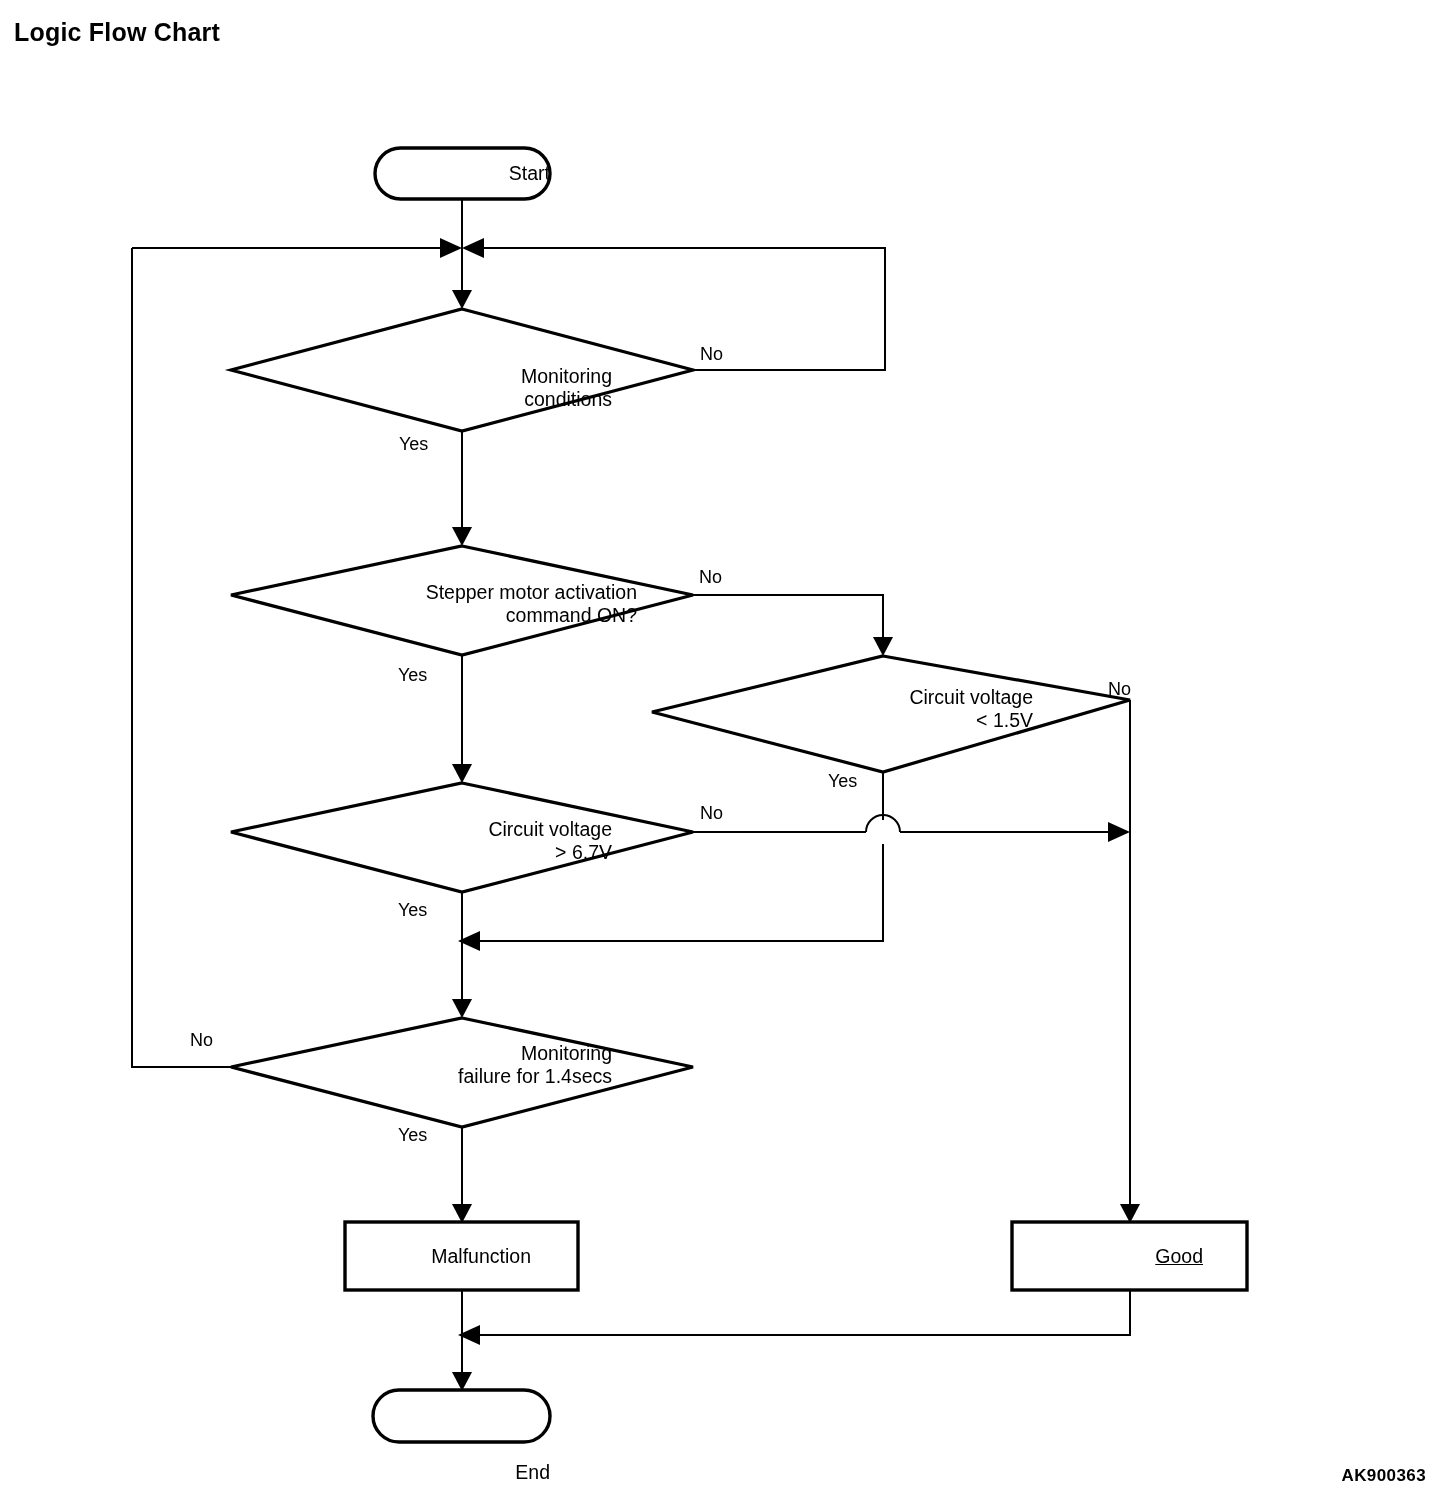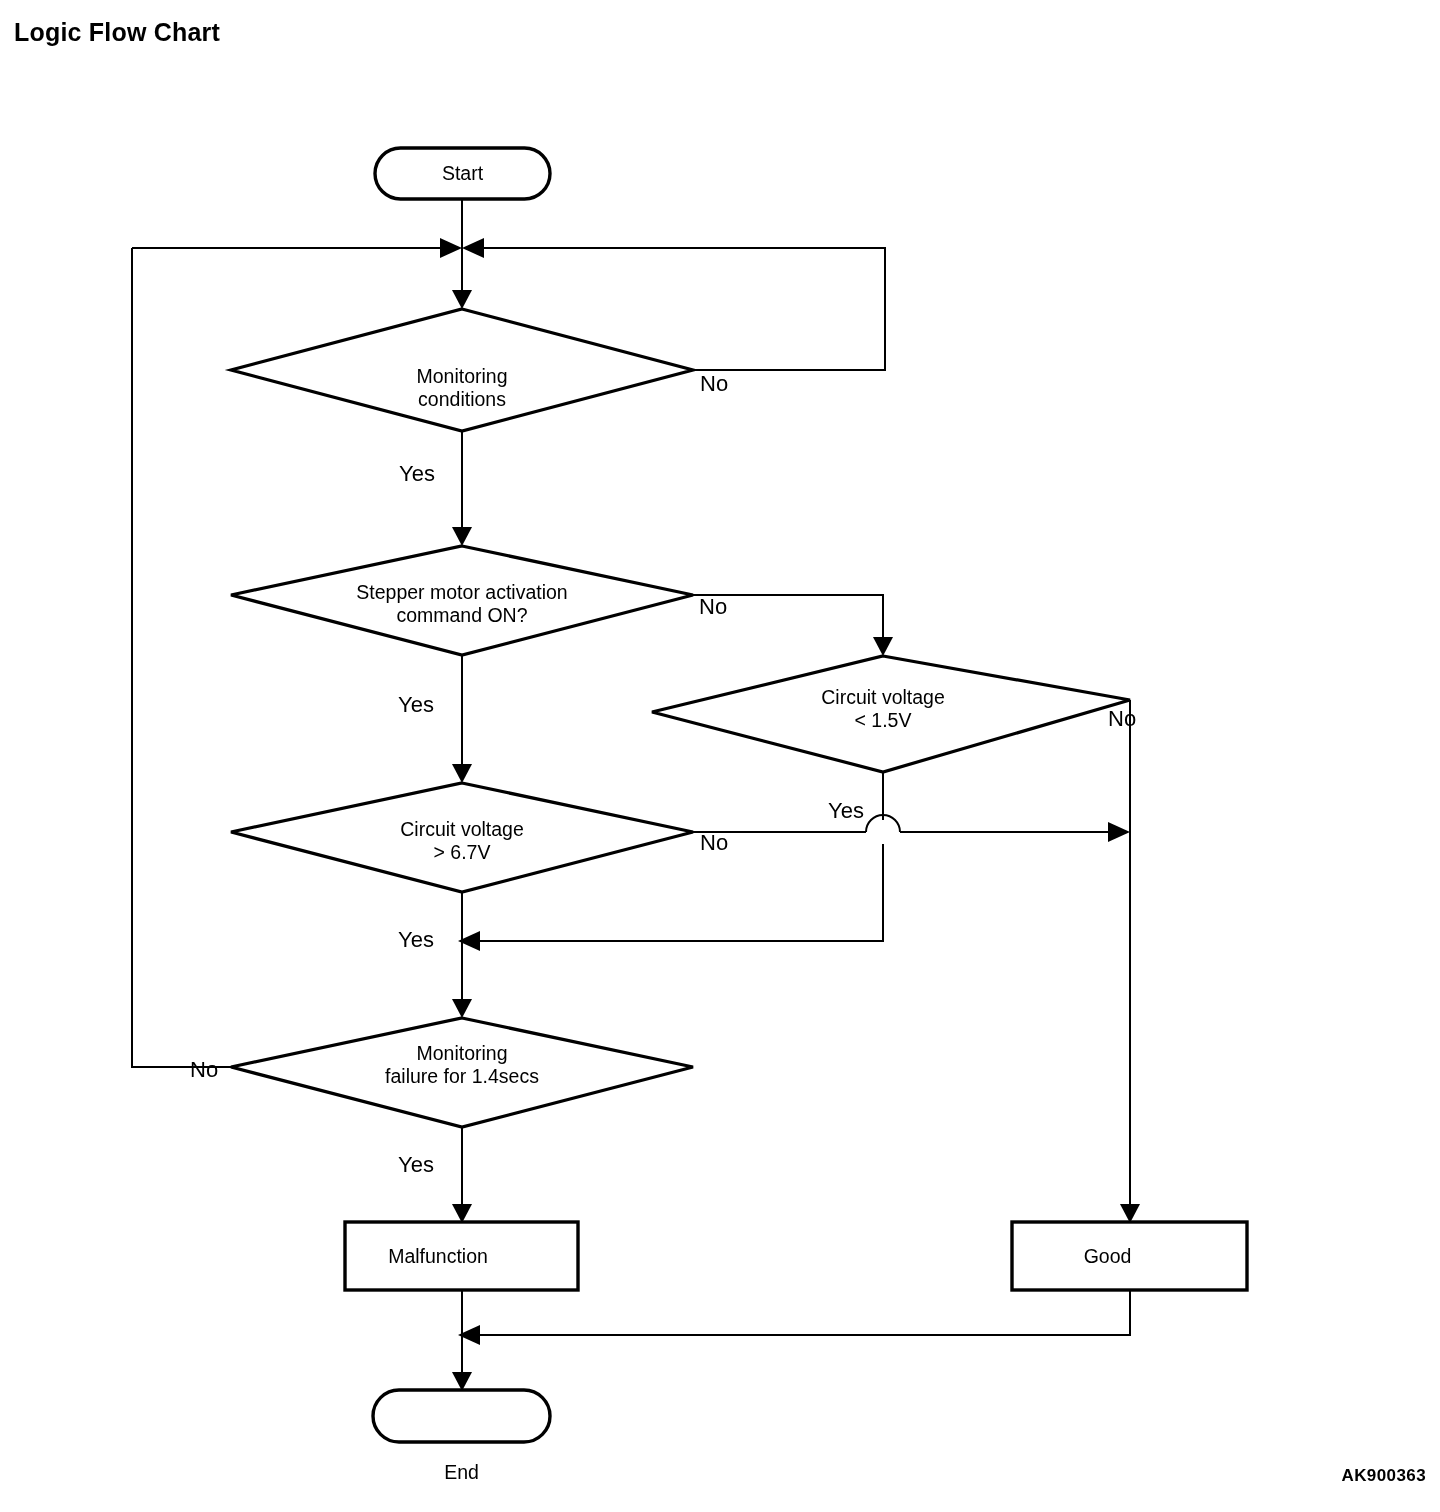--- a/index.html
+++ b/index.html
@@ -35,33 +35,32 @@
   }
   #chart-canvas {
     position: absolute;
     left: 0;
     top: 0;
     width: 1440px;
     height: 1512px;
   }
   .node-label {
     position: absolute;
-    text-align: center;
+    text-align: right;
     font-size: 19.5px;
     line-height: 23px;
     white-space: pre;
     pointer-events: none;
   }
   .edge-label {
     position: absolute;
-    font-size: 22px;
+    font-size: 18px;
     line-height: 22px;
     white-space: pre;
     pointer-events: none;
-    margin-top: 30px;
   }
 </style>
 </head>
 <body>
 
 <div id="page-title">Logic Flow Chart</div>
 
 <svg id="chart-canvas" viewBox="0 0 1440 1512" xmlns="http://www.w3.org/2000/svg">
 
   <defs>
@@ -167,21 +166,21 @@
 &lt; 1.5V</div>
 
 <div class="node-label" style="left:312px; top:818px; width:300px;">Circuit voltage
 &gt; 6.7V</div>
 
 <div class="node-label" style="left:312px; top:1042px; width:300px;">Monitoring
 failure for 1.4secs</div>
 
 <div class="node-label" style="left:345px; top:1245px; width:186px;">Malfunction</div>
 
-<div class="node-label" style="left:1012px; top:1245px; width:191px;">Good</div>
+<div class="node-label" style="left:1012px; top:1245px; width:191px;text-decoration:underline;">Good</div>
 
 <div class="node-label" style="left:373px; top:1461px; width:177px;">End</div>
 
 <div class="edge-label" style="left:700px; top:343px;">No</div>
 
 <div class="edge-label" style="left:399px; top:433px;">Yes</div>
 
 <div class="edge-label" style="left:699px; top:566px;">No</div>
 
 <div class="edge-label" style="left:398px; top:664px;">Yes</div>

